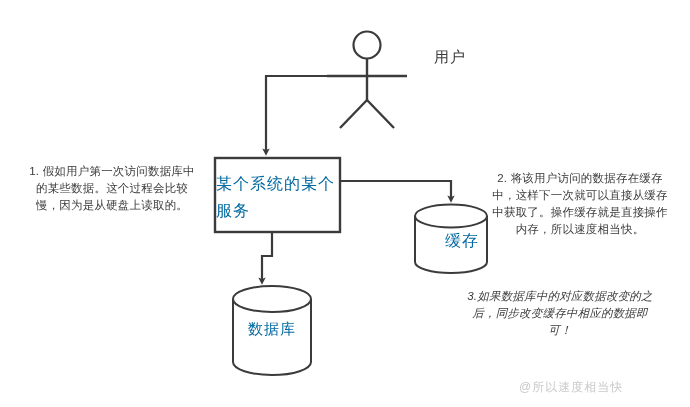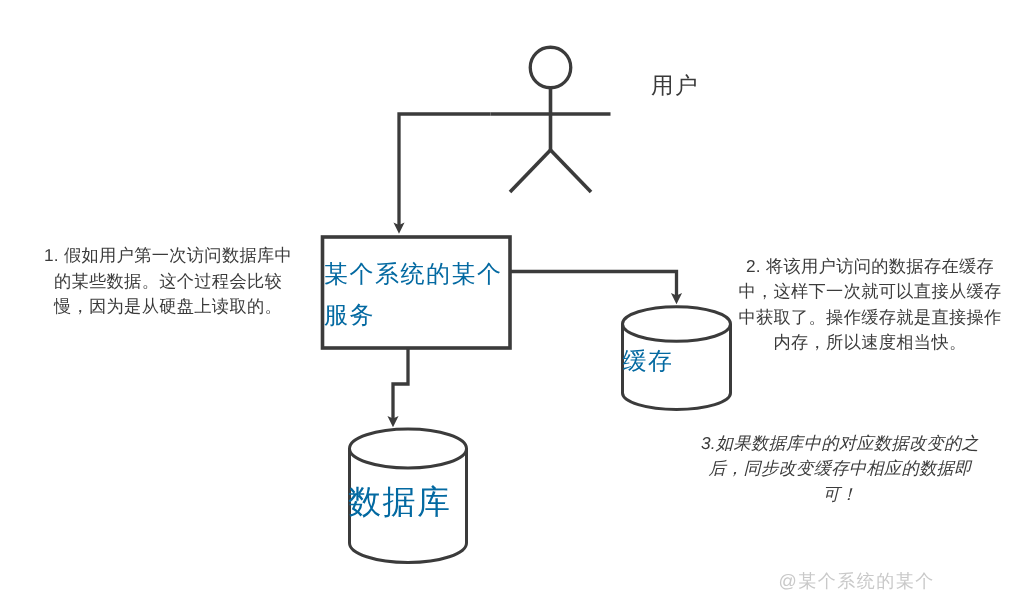--- a/index.html
+++ b/index.html
@@ -61,26 +61,27 @@
     top: 170px;
     width: 124px;
     font-size: 16px;
     line-height: 27px;
   }
   #cache-label {
     left: 415px;
     top: 231px;
     width: 74px;
     font-size: 16px;
+    padding-left: 30px;
   }
   #db-label {
-    left: 232px;
+    left: 248px;
     top: 320px;
     width: 80px;
-    font-size: 22px;
+    font-size: 15px;
   }
   #actor-label {
     left: 404px;
     top: 48px;
     width: 62px;
     font-size: 15px;
     text-align: right;
     color: #3a3a3a;
   }
   #watermark {
@@ -139,15 +140,15 @@
   <div class="node-label" id="db-label">数据库</div>
 
   <div class="node-label" id="actor-label">用户</div>
 
   <div class="note" id="note-1">1. 假如用户第一次访问数据库中的某些数据。这个过程会比较慢，因为是从硬盘上读取的。</div>
 
   <div class="note" id="note-2">2. 将该用户访问的数据存在缓存中，这样下一次就可以直接从缓存中获取了。操作缓存就是直接操作内存，所以速度相当快。</div>
 
   <div class="note" id="note-3">3.如果数据库中的对应数据改变的之后，同步改变缓存中相应的数据即可！</div>
 
-  <div id="watermark">@某个系统的某个</div>
+  <div id="watermark">@所以速度相当快</div>
 
 </div>
 
 </body></html>

